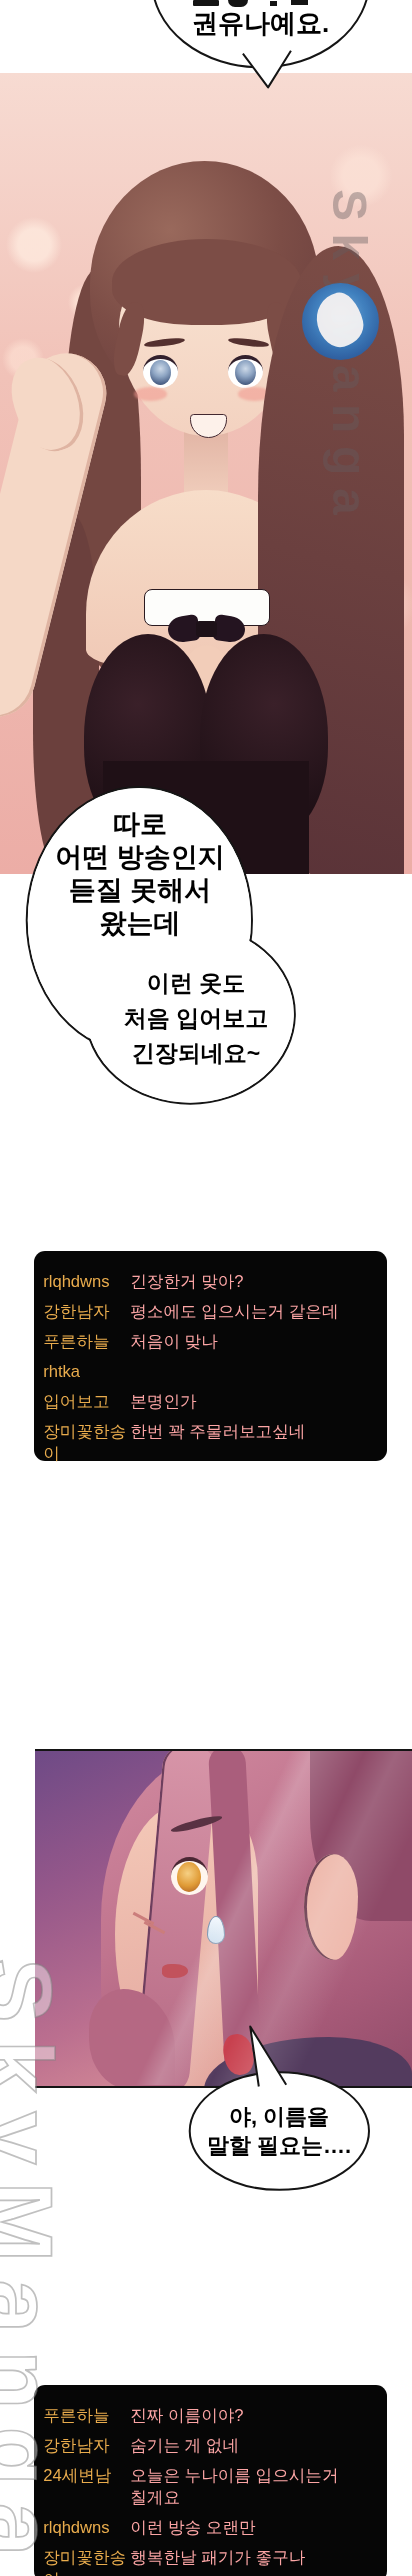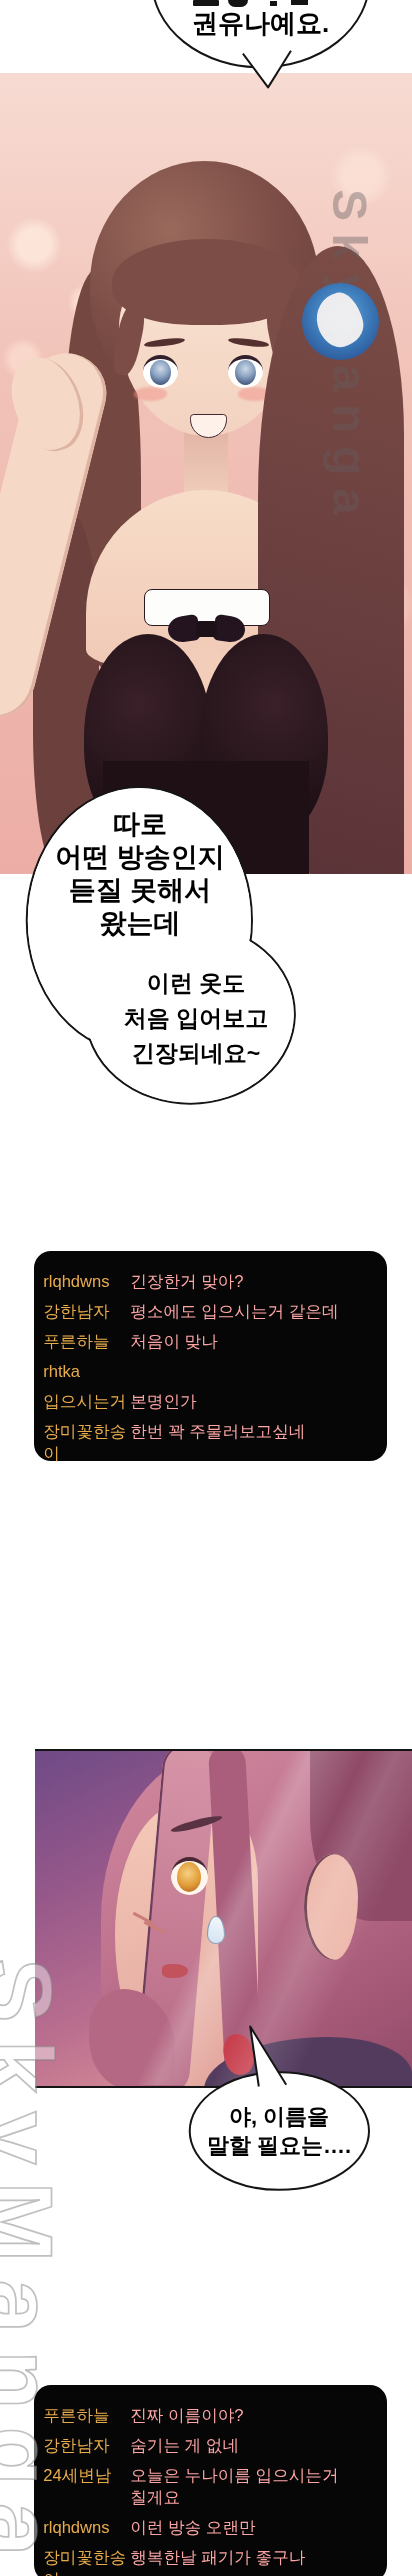--- a/index.html
+++ b/index.html
@@ -22,21 +22,21 @@
     border-top:2.3px solid #141414;border-bottom:2.3px solid #141414;
     background:linear-gradient(155deg,#6e4a86 0%,#94578a 28%,#bb6f8f 58%,#da9198 82%,#e9a395 100%);}
   .panel2 > div{position:absolute;}
   .rays{left:0;top:0;width:377px;height:334px;
     background:linear-gradient(115deg,transparent 48%,rgba(255,255,255,.20) 52%,transparent 62%,rgba(255,255,255,.14) 68%,transparent 78%);}
   
   .bubble-svg{z-index:50;}
   .bubble-text{z-index:51;text-align:center;color:#000000;font-weight:600;white-space:pre-line;}
   .frag{position:absolute;background:#141414;z-index:52;}
   
-  .chatbox{width:353px;background:#060606;border-radius:17px;z-index:30;
+  .chatbox{width:353px;background:#060606;border-radius:11px;z-index:30;
            padding:19.5px 0 11.4px 9.2px;box-sizing:border-box;}
   .chat-row{display:flex;align-items:flex-start;margin-bottom:8px;line-height:22px;}
   .chat-user{flex:0 0 87px;font-size:16.6px;color:#e9ac4d;}
   .chat-msg{flex:1;font-size:16.6px;color:#fca5a5;white-space:pre-line;}
   
   .wm{font-weight:bold;transform:rotate(90deg);transform-origin:0 0;z-index:45;white-space:nowrap;}
   .wm-right{left:377px;top:189px;font-size:48px;letter-spacing:12.6px;color:rgba(100,92,96,.40);}
   .wm-left{left:74px;top:1958px;font-size:97px;letter-spacing:17px;color:rgba(255,255,255,.42);
            -webkit-text-stroke:1.7px rgba(130,130,130,.50);}
   .logo{left:302px;top:283px;width:77px;height:77px;border-radius:50%;z-index:46;opacity:.93;
@@ -139,21 +139,21 @@
       <span class="chat-msg">평소에도 입으시는거 같은데</span>
     </div>
     <div class="chat-row">
       <span class="chat-user">푸른하늘</span>
       <span class="chat-msg">처음이 맞나</span>
     </div>
     <div class="chat-row">
       <span class="chat-user">rhtka</span>
     </div>
     <div class="chat-row">
-      <span class="chat-user">입으시는거</span>
+      <span class="chat-user">입어보고</span>
       <span class="chat-msg">본명인가</span>
     </div>
     <div class="chat-row">
       <span class="chat-user">장미꽃한송이</span>
       <span class="chat-msg">한번 꽉 주물러보고싶네</span>
     </div>
   </div>
 
   <svg class="abs bubble-svg" style="left:182px;top:2014px;" width="197" height="185" viewBox="0 0 344 324">
     <ellipse cx="170" cy="205" rx="157" ry="103" fill="#ffffff" stroke="#151515" stroke-width="3.5"></ellipse>

